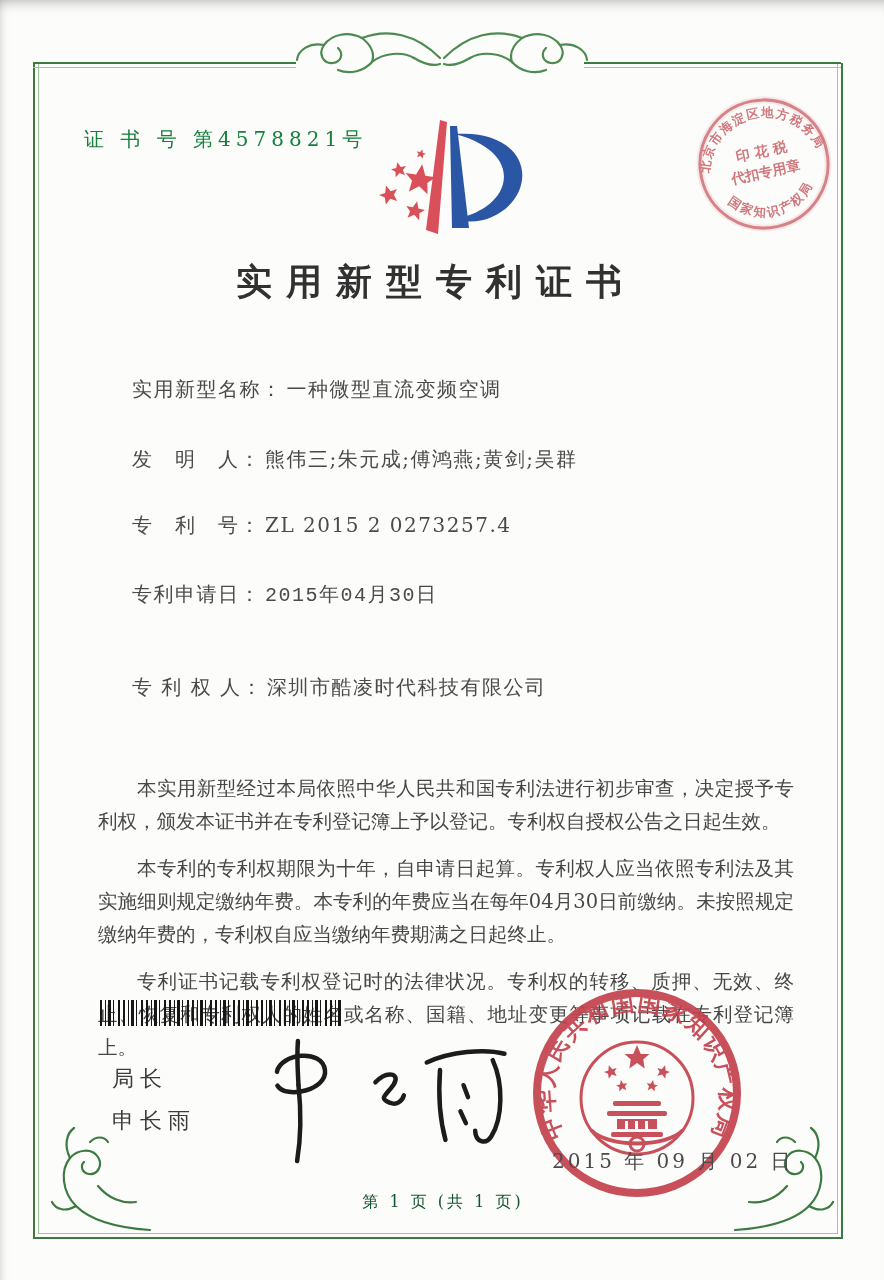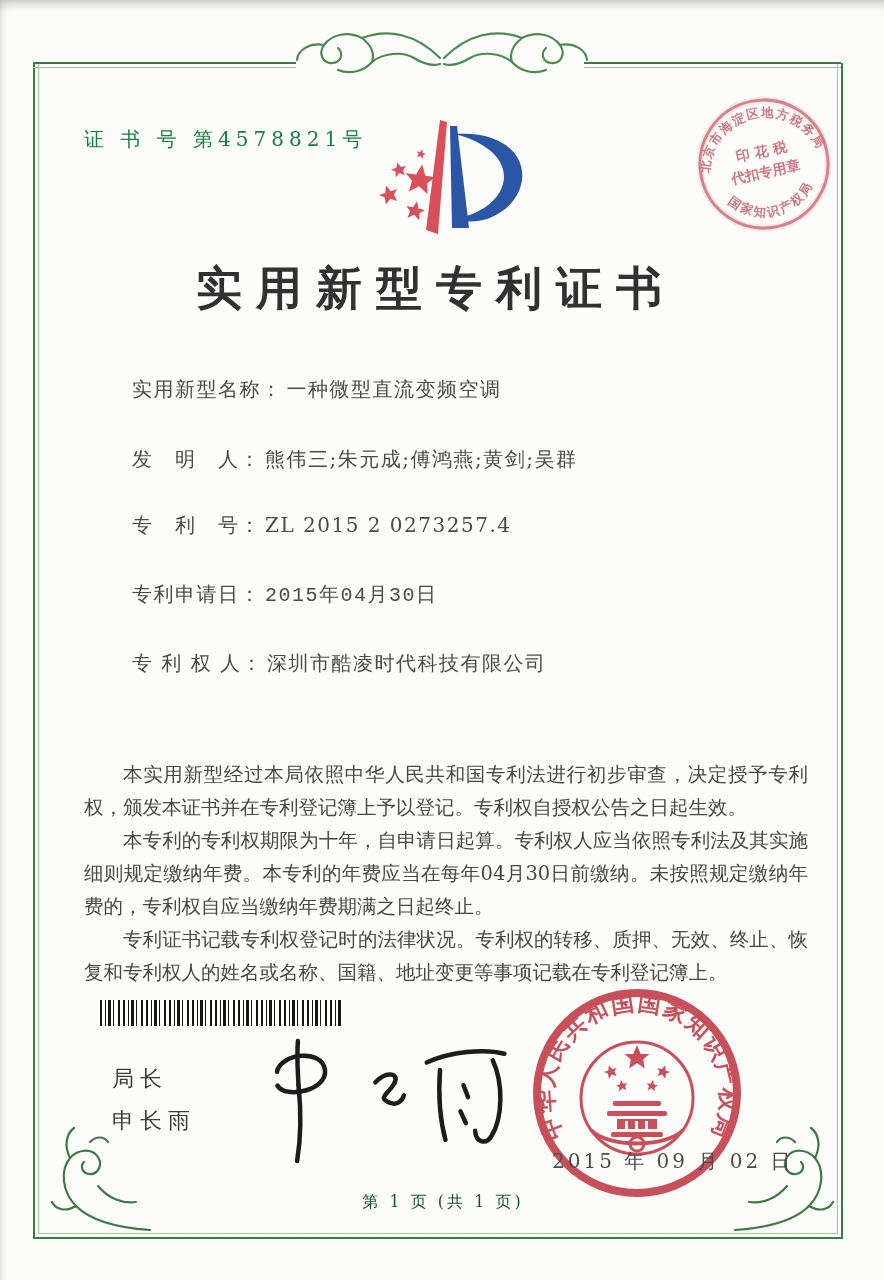--- a/index.html
+++ b/index.html
@@ -17,29 +17,29 @@
   .topline.right{left:584px;width:257px;}
   .ornament-top{position:absolute;left:242px;top:20px;width:400px;height:74px;}
   .corner-flourish{position:absolute;width:104px;height:112px;}
   .corner-flourish.right{left:733px;top:1124px;}
   .corner-flourish.left{left:48px;top:1124px;transform:scaleX(-1);}
   
   .cert-no{position:absolute;left:84px;top:126px;font-size:20px;letter-spacing:5px;color:#15803d;}
   .logo{position:absolute;left:352px;top:108px;width:200px;height:140px;}
   .tax-stamp{position:absolute;left:684px;top:84px;width:160px;height:160px;transform:rotate(-12deg);opacity:.88;}
   .doc-title{position:absolute;left:33px;width:806px;top:258px;text-align:center;
-             font-size:46px;font-weight:bold;letter-spacing:14px;color:#313131;}
+             font-size:36px;font-weight:bold;letter-spacing:14px;color:#313131;}
   
   .field{position:absolute;left:84px;font-size:20px;color:#4a4a4a;letter-spacing:1.5px;white-space:nowrap;}
-  .f0{top:376px;} .f1{top:446px;} .f2{top:512px;} .f3{top:581px;font-family:Liberation Mono, monospace;} .f4{top:650px;} .f5{top:719px;}
+  .f0{top:376px;} .f1{top:446px;} .f2{top:512px;} .f3{top:581px;font-family:Liberation Mono, monospace;} .f4{top:674px;} .f5{top:719px;}
   .field .lab{margin-right:4px;margin-left:48px;}
   
   .paragraphs{position:absolute;left:84px;top:758px;width:724px;font-size:19.5px;
               line-height:33px;color:#474747;text-align:justify;}
-  .paragraphs p{margin:0;text-indent:2em;}
+  .paragraphs p{margin:14px;text-indent:2em;}
   
   .barcode{position:absolute;left:100px;top:1000px;width:243px;height:26px;
      background:repeating-linear-gradient(90deg,#161616 0 2px,transparent 2px 5px,#161616 5px 6px,
        transparent 6px 8px,#161616 8px 11px,transparent 11px 13px,#161616 13px 14px,
        transparent 14px 18px,#161616 18px 20px,transparent 20px 23px);}
   .official-title{position:absolute;left:112px;top:1064px;font-size:22px;color:#3d3d3d;letter-spacing:6px;}
   .official-name{position:absolute;left:112px;top:1106px;font-size:22px;color:#3d3d3d;letter-spacing:6px;}
   .signature{position:absolute;left:238px;top:1030px;width:292px;height:138px;transform:rotate(-2deg);}
   .seal{position:absolute;left:524px;top:980px;width:226px;height:226px;opacity:.92;}
   .seal-date{position:absolute;left:552px;top:1148px;font-size:20px;color:#4a4a4a;letter-spacing:3px;z-index:6;}

